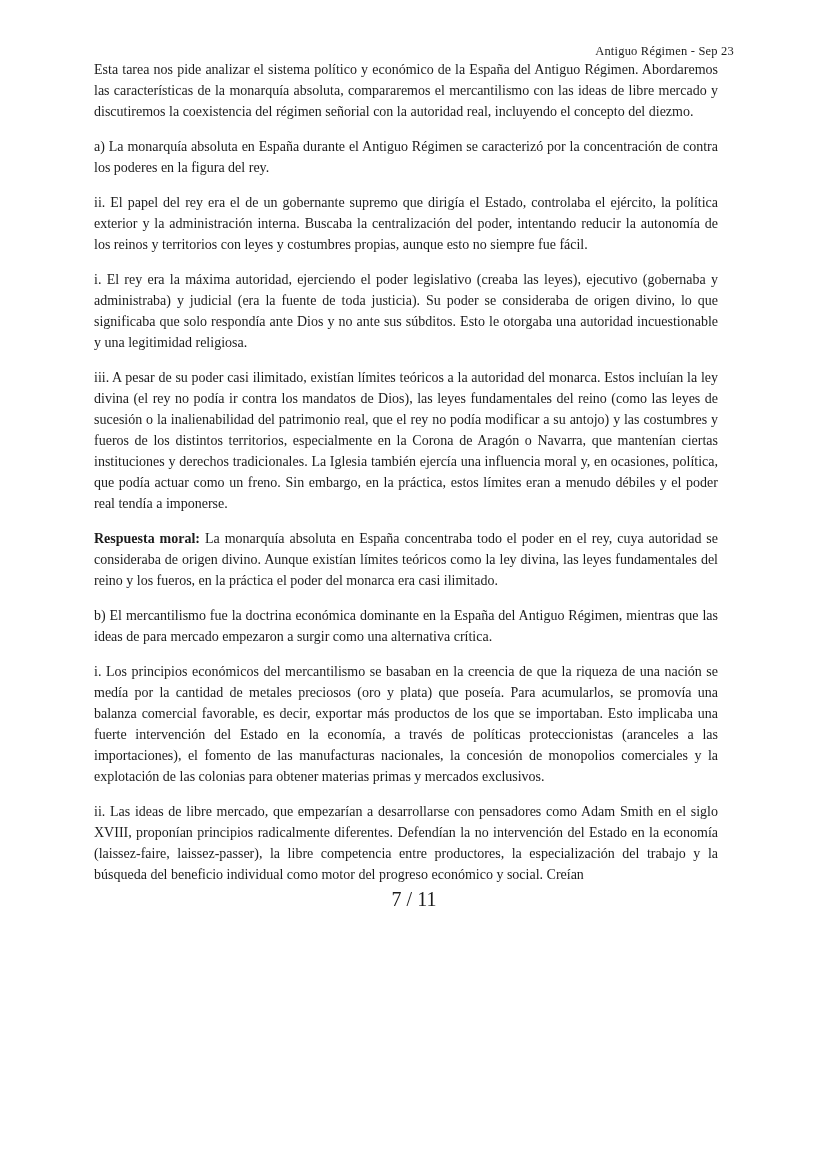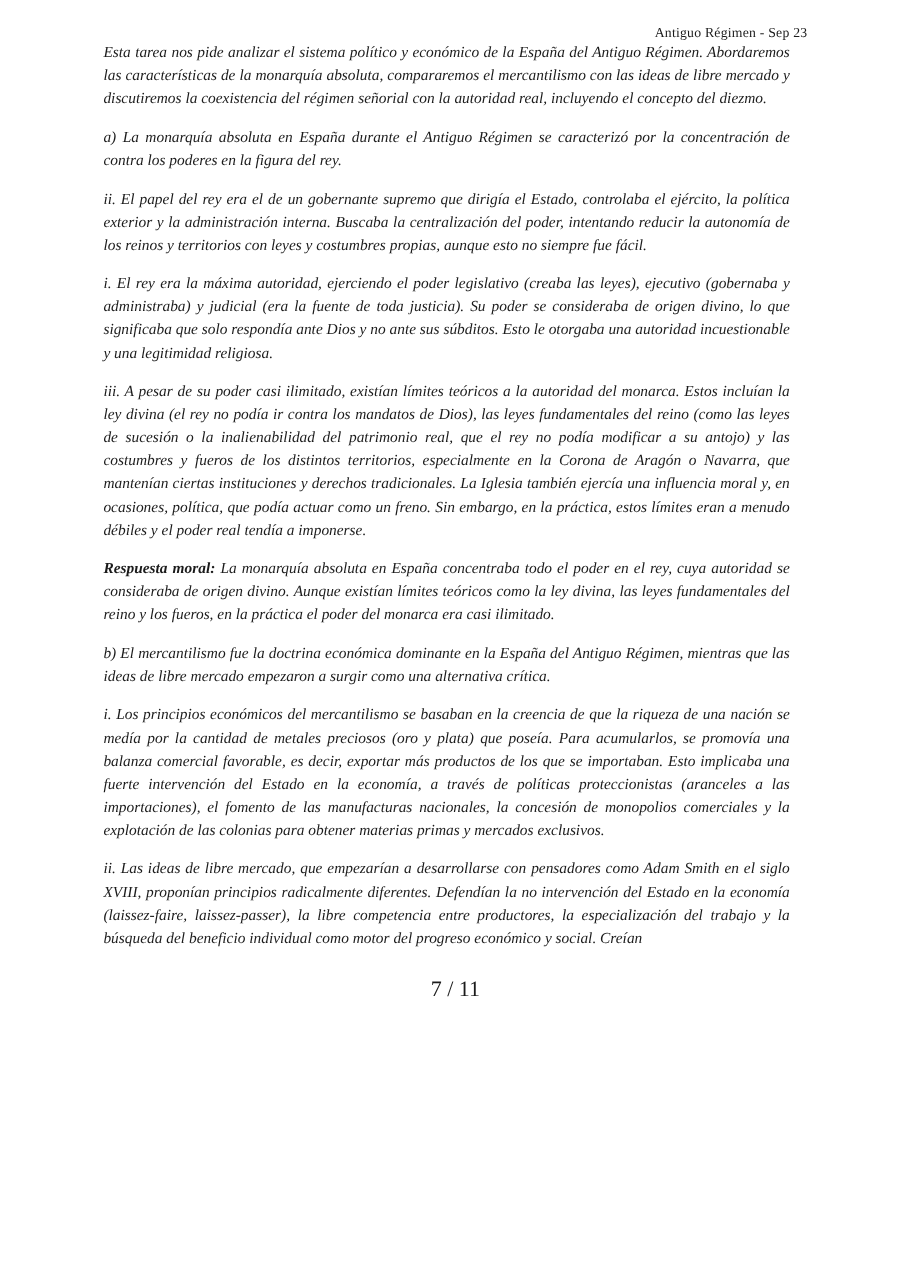--- a/index.html
+++ b/index.html
@@ -11,21 +11,21 @@
   body {
     width: 828px;
     height: 1171px;
     font-family: "Liberation Serif", "DejaVu Serif", serif;
     color: #1b1b1b;
   }
   .page {
     position: relative;
     width: 828px;
     height: 935px;
-    padding: 23px 94px 0 94px;
+    padding: 44px 94px 0 94px;
     overflow: hidden;
     background: #ffffff;
   }
   .page-header {
     text-align: right;
     font-size: 12.5px;
     color: #1b1b1b;
     letter-spacing: 0.2px;
   }
   .doc-title {
@@ -33,21 +33,20 @@
     font-weight: 700;
     margin: 50px 0 22px 0;
     color: #111111;
   }
   .para {
     font-size: 14px;
     line-height: 21px;
     text-align: justify;
     margin: 0 16px 14px 0;
     color: #1b1b1b;
-    font-style: italic;
   }
   .para strong {
     font-weight: 700;
   }
   .page-footer {
     position: absolute;
     left: 0;
     bottom: 24px;
     width: 100%;
     text-align: center;
@@ -70,21 +69,21 @@
   <p class="para">a) La monarquía absoluta en España durante el Antiguo Régimen se caracterizó por la concentración de contra los poderes en la figura del rey.</p>
 
   <p class="para">ii. El papel del rey era el de un gobernante supremo que dirigía el Estado, controlaba el ejército, la política exterior y la administración interna. Buscaba la centralización del poder, intentando reducir la autonomía de los reinos y territorios con leyes y costumbres propias, aunque esto no siempre fue fácil.</p>
 
   <p class="para">i. El rey era la máxima autoridad, ejerciendo el poder legislativo (creaba las leyes), ejecutivo (gobernaba y administraba) y judicial (era la fuente de toda justicia). Su poder se consideraba de origen divino, lo que significaba que solo respondía ante Dios y no ante sus súbditos. Esto le otorgaba una autoridad incuestionable y una legitimidad religiosa.</p>
 
   <p class="para">iii. A pesar de su poder casi ilimitado, existían límites teóricos a la autoridad del monarca. Estos incluían la ley divina (el rey no podía ir contra los mandatos de Dios), las leyes fundamentales del reino (como las leyes de sucesión o la inalienabilidad del patrimonio real, que el rey no podía modificar a su antojo) y las costumbres y fueros de los distintos territorios, especialmente en la Corona de Aragón o Navarra, que mantenían ciertas instituciones y derechos tradicionales. La Iglesia también ejercía una influencia moral y, en ocasiones, política, que podía actuar como un freno. Sin embargo, en la práctica, estos límites eran a menudo débiles y el poder real tendía a imponerse.</p>
 
   <p class="para"><strong>Respuesta moral:</strong><span> La monarquía absoluta en España concentraba todo el poder en el rey, cuya autoridad se consideraba de origen divino. Aunque existían límites teóricos como la ley divina, las leyes fundamentales del reino y los fueros, en la práctica el poder del monarca era casi ilimitado.</span></p>
 
-  <p class="para">b) El mercantilismo fue la doctrina económica dominante en la España del Antiguo Régimen, mientras que las ideas de libre mercado empezaron a surgir como una alternativa crítica.</p>
+  <p class="para">b) El mercantilismo fue la doctrina económica dominante en la España del Antiguo Régimen, mientras que las ideas de para mercado empezaron a surgir como una alternativa crítica.</p>
 
   <p class="para">i. Los principios económicos del mercantilismo se basaban en la creencia de que la riqueza de una nación se medía por la cantidad de metales preciosos (oro y plata) que poseía. Para acumularlos, se promovía una balanza comercial favorable, es decir, exportar más productos de los que se importaban. Esto implicaba una fuerte intervención del Estado en la economía, a través de políticas proteccionistas (aranceles a las importaciones), el fomento de las manufacturas nacionales, la concesión de monopolios comerciales y la explotación de las colonias para obtener materias primas y mercados exclusivos.</p>
 
   <p class="para">ii. Las ideas de libre mercado, que empezarían a desarrollarse con pensadores como Adam Smith en el siglo XVIII, proponían principios radicalmente diferentes. Defendían la no intervención del Estado en la economía (laissez-faire, laissez-passer), la libre competencia entre productores, la especialización del trabajo y la búsqueda del beneficio individual como motor del progreso económico y social. Creían</p>
 
   <div class="page-footer">
     <span>7 / 11</span>
   </div>
 
 </div>

